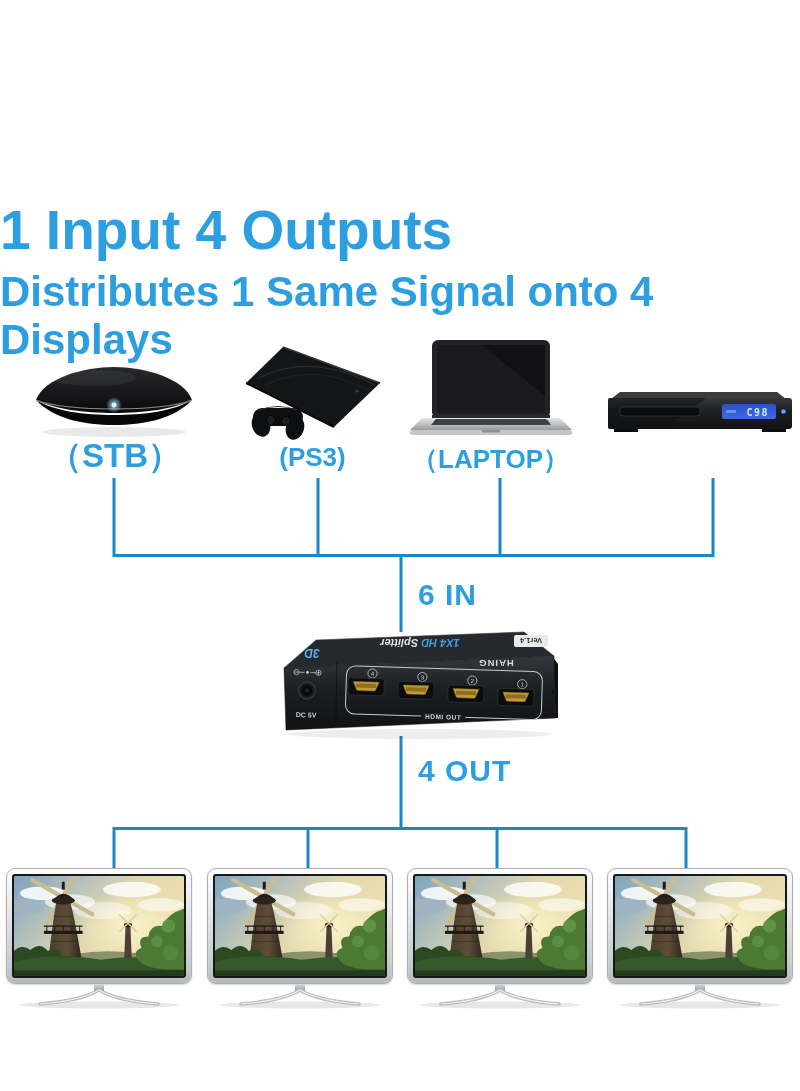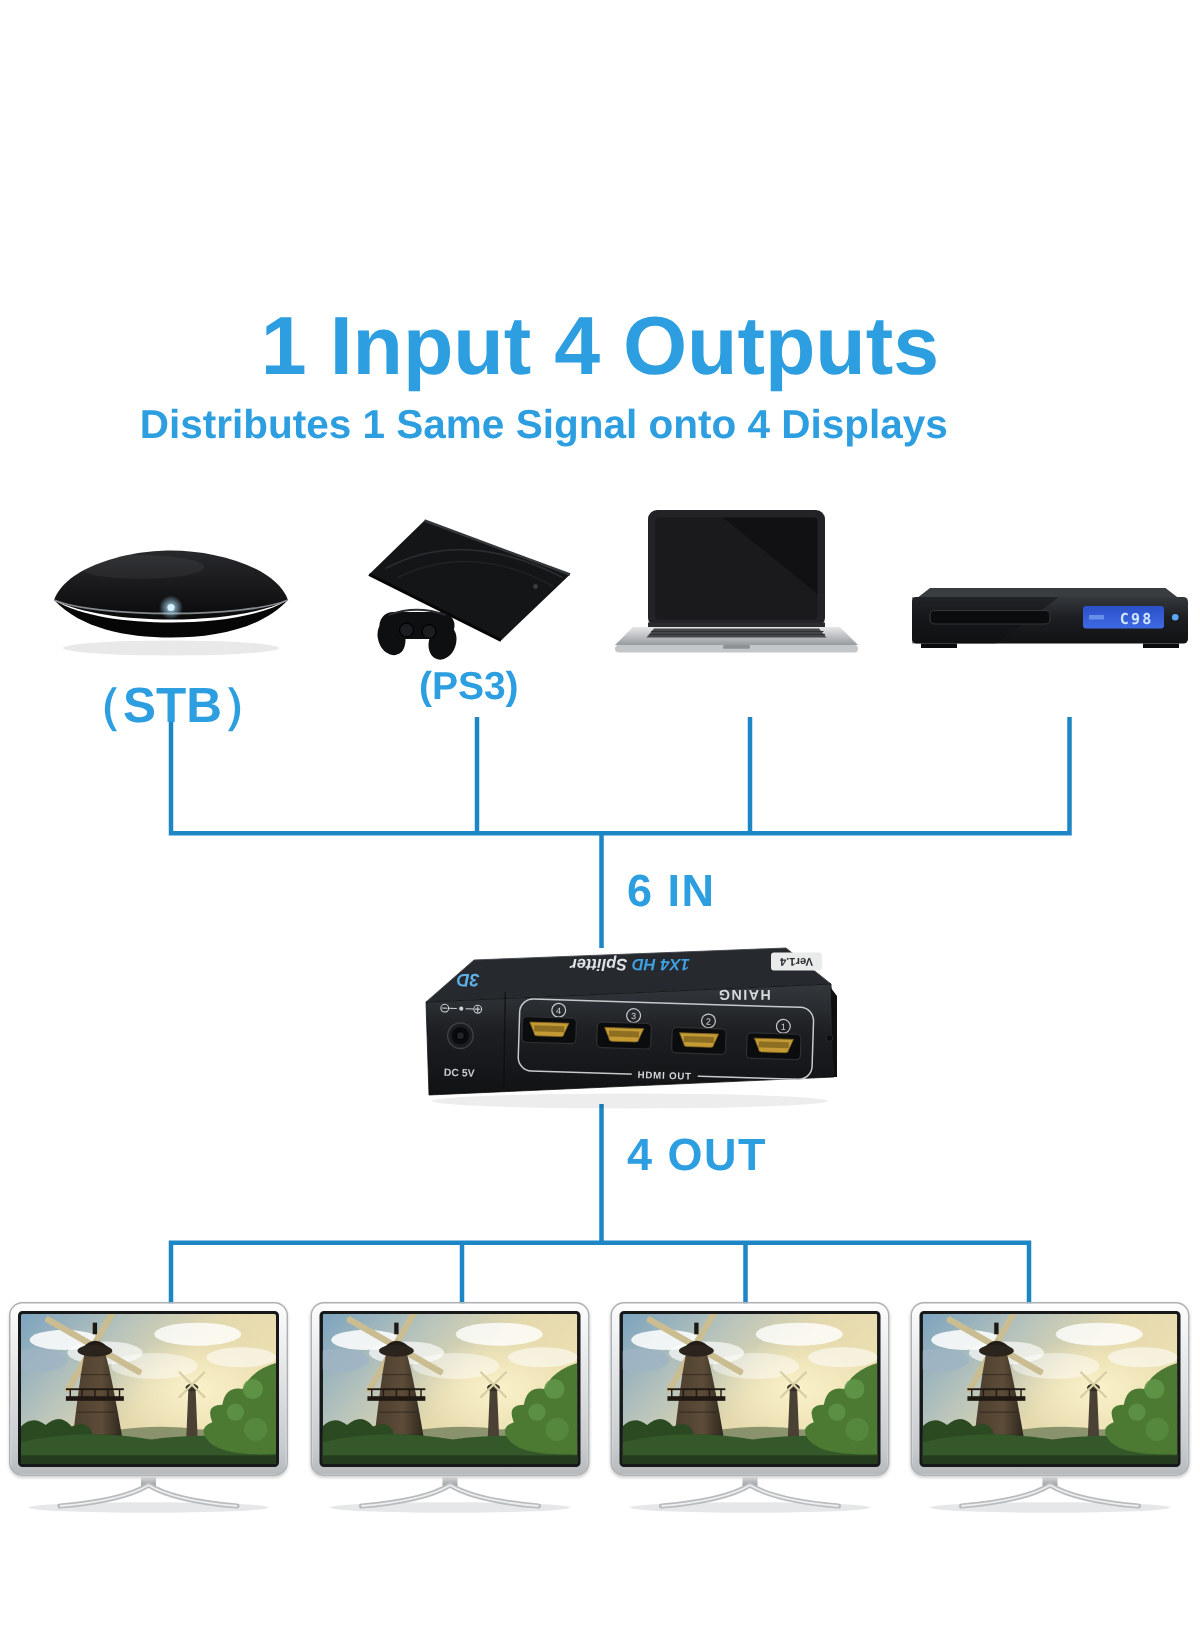--- a/index.html
+++ b/index.html
@@ -6,31 +6,31 @@
     --accent:#2d9fe0;
     --line:#1d86c5;
   }
   html,body{margin:0;padding:0;background:#ffffff;}
   #canvas{
     position:relative;width:800px;height:1091px;margin:0 auto;background:#ffffff;
     font-family:"Liberation Sans",sans-serif;overflow:hidden;
   }
   .abs{position:absolute;}
   #title{
-    left:0;top:198px;width:800px;text-align:center;
+    left:0;top:198px;width:800px;text-align:left;
     font-size:55px;font-weight:bold;color:var(--accent);letter-spacing:0px;margin:0;
   }
   #subtitle{
-    left:0;top:268px;width:725px;text-align:center;
-    font-size:27px;font-weight:bold;color:var(--accent);margin:0;
+    left:0;top:268px;width:725px;
+    font-size:42px;font-weight:bold;color:var(--accent);margin:0;
   }
   .src-label{
     text-align:center;font-weight:bold;color:var(--accent);white-space:nowrap;
   }
-  #stb-label{left:30px;top:448px;width:170px;font-size:33px;}
+  #stb-label{left:30px;top:434px;width:170px;font-size:33px;}
   #ps3-label{left:250px;top:442px;width:125px;font-size:26px;}
   #laptop-label{left:398px;top:442px;width:185px;font-size:26px;}
   #dvd-label{left:642px;top:442px;width:125px;font-size:26px;}
   .flow-label{
     font-size:30px;font-weight:bold;color:var(--accent);letter-spacing:1px;white-space:nowrap;
   }
   #in-label{left:418px;top:578px;}
   #out-label{left:418px;top:754px;}
   .tv{width:186px;top:868px;}
   .tv-frame{
@@ -211,20 +211,21 @@
     <rect x="116" y="21" width="54" height="15" rx="2" fill="url(#lcdGrad)"></rect>
     <rect x="120" y="27" width="10" height="3" fill="#7fa5f0" opacity="0.7"></rect>
     <text class="seg" x="163" y="33" text-anchor="end" font-size="10" font-weight="bold" fill="#cfe6ff" letter-spacing="1.5">C98</text>
     <circle cx="177.5" cy="28.5" r="2.2" fill="#5aa8ff"></circle>
     <rect x="8" y="46" width="24" height="3" fill="#0a0b0c"></rect>
     <rect x="156" y="46" width="24" height="3" fill="#0a0b0c"></rect>
   </svg>
 
   <div id="stb-label" class="abs src-label">（STB）</div>
   <div id="ps3-label" class="abs src-label">(PS3)</div>
+  <div id="laptop-label" class="abs src-label">（LAPTOP）</div>
 
   <div id="in-label" class="abs flow-label">6 IN</div>
 
   <svg class="abs" style="left:270px;top:620px" width="290" height="122" viewBox="0 0 290 122">
     <ellipse cx="150" cy="114" rx="132" ry="5" fill="#000" opacity="0.07"></ellipse>
     <polygon points="282,36 288,44 288,98 286,98" fill="#0d0f11"></polygon>
     <polygon points="14,48 46,20 254,12 284,36" fill="#26292d" stroke="#43474c" stroke-width="0.6"></polygon>
     <polygon points="14,48 284,36 286,98 16,110" fill="url(#frontGrad)" stroke="#0a0b0c" stroke-width="0.5"></polygon>
 
     <text x="150" y="27" text-anchor="middle" font-size="11" font-weight="bold" font-style="italic" transform="rotate(180 150 23)">

